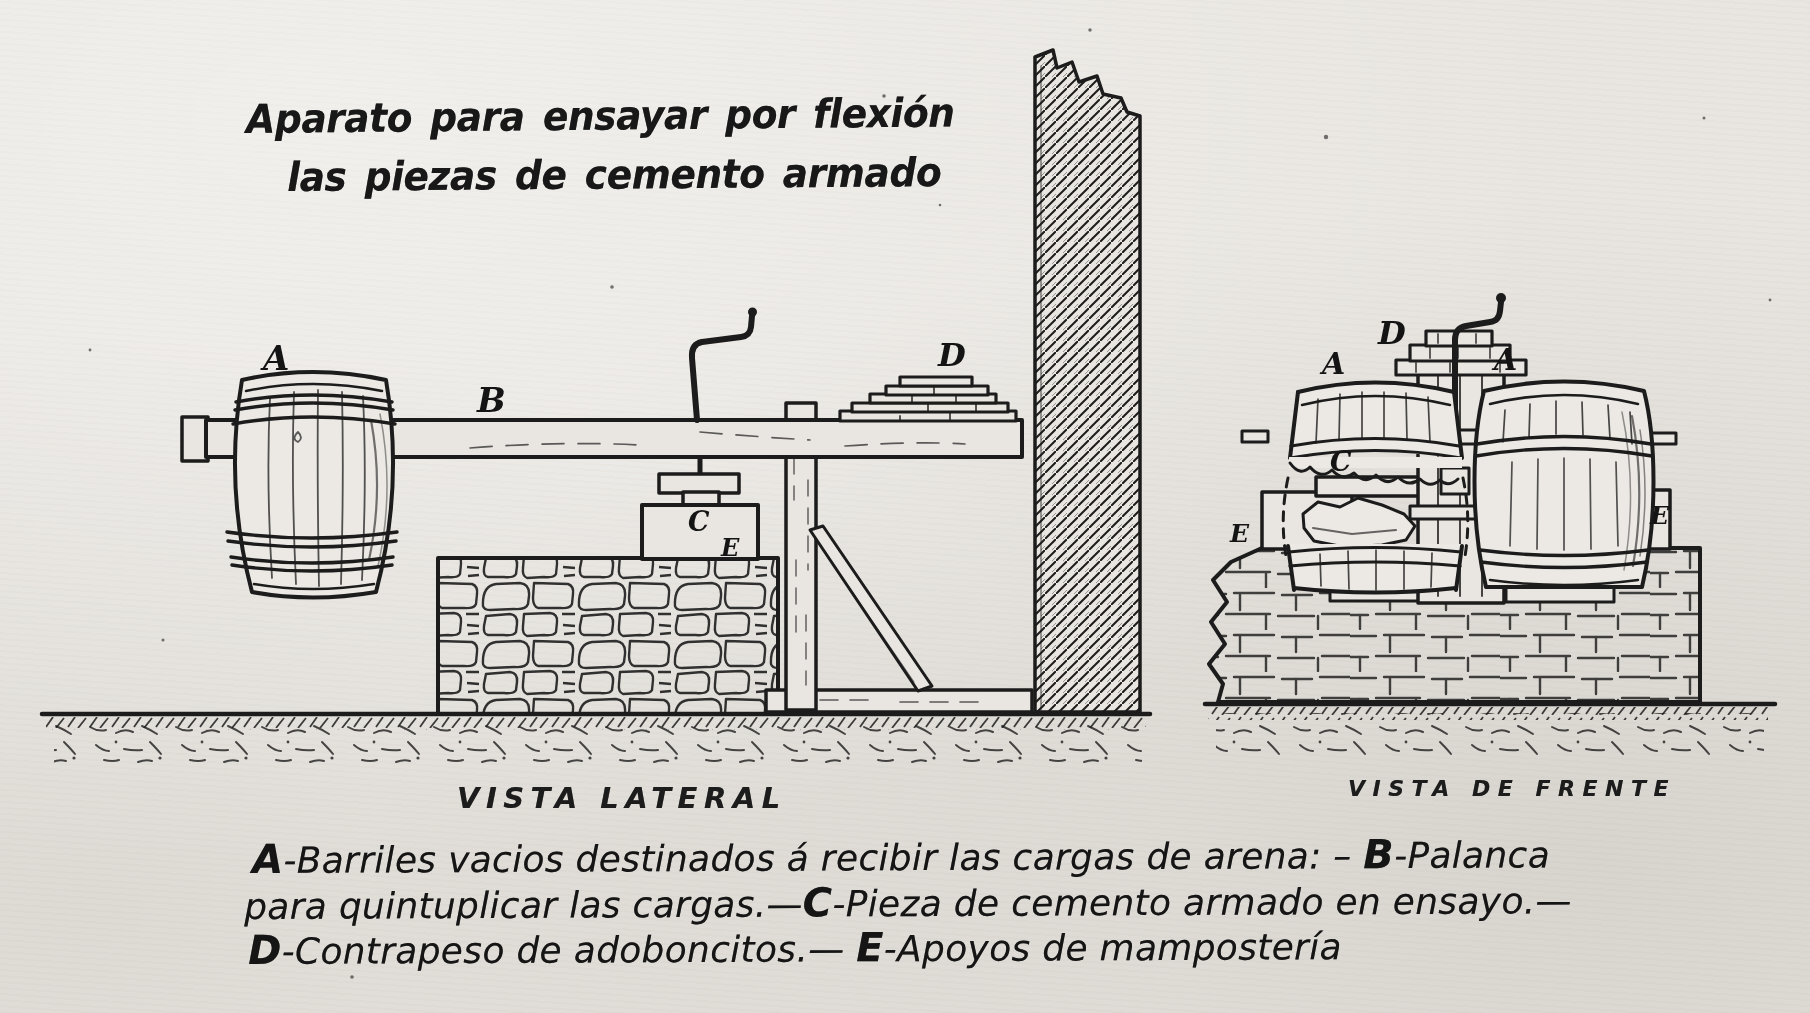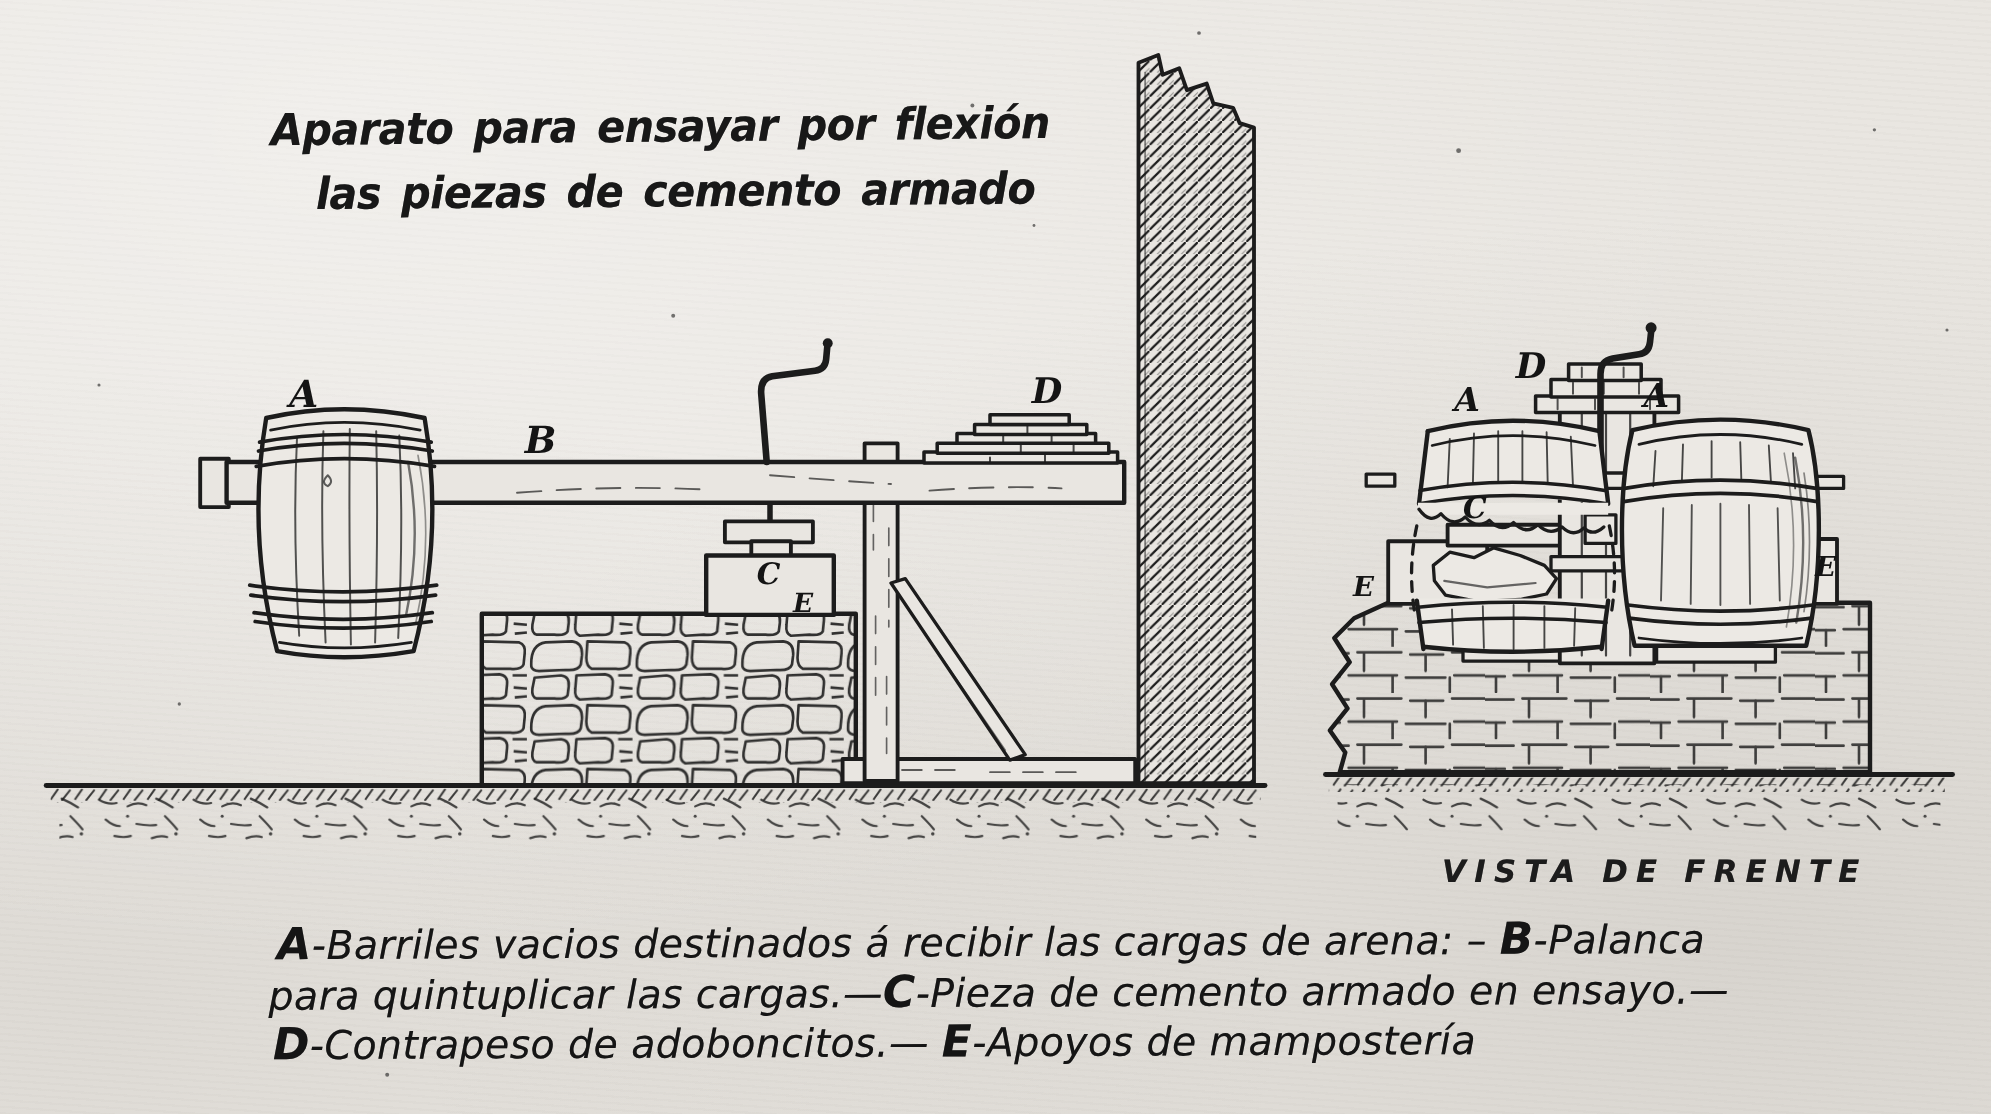--- a/index.html
+++ b/index.html
@@ -17,21 +17,21 @@
   .ov{position:absolute;white-space:pre;}
   .title{font-style:italic;font-weight:bold;color:#181818;transform-origin:left top;
          text-shadow:0 0 .6px rgba(25,25,25,.55);}
   .t1{left:246px;top:96px;font-size:40px;letter-spacing:-.5px;word-spacing:6px;
       transform:scaleX(.94) rotate(-.5deg);}
   .t2{left:287px;top:154px;font-size:40px;letter-spacing:-.5px;word-spacing:6px;
       transform:scaleX(.94) rotate(-.4deg);}
   .vista{font-style:italic;font-weight:600;color:#1c1c1c;
          text-shadow:0 0 .5px rgba(25,25,25,.5);}
   .v1{left:457px;top:781px;font-size:29px;letter-spacing:6.5px;}
-  .v2{left:1311px;top:776px;font-size:28px;letter-spacing:7.5px;}
+  .v2{left:1348px;top:776px;font-size:22px;letter-spacing:7.5px;}
   .lg{font-style:italic;font-size:36px;letter-spacing:.3px;color:#151515;
       text-shadow:0 0 .6px rgba(25,25,25,.5);transform:rotate(-.25deg);transform-origin:left top;}
   .lg b{font-weight:bold;font-size:40px;}
   .lg1{left:252px;top:836px;}
   .lg2{left:244px;top:882px;}
   .lg3{left:248px;top:927px;}
   .lbl{font-family:"DejaVu Serif",serif;font-style:italic;font-weight:bold;fill:#141414;}
 </style>
 </head>
 <body>
@@ -275,19 +275,20 @@
     <circle cx="163" cy="640" r="1.5"></circle>
         <circle cx="1770" cy="300" r="1.4"></circle>
     <circle cx="940" cy="205" r="1.3"></circle>
         <circle cx="90" cy="350" r="1.4"></circle>
   </g>
 </svg>
 
 <div class="ov title t1">Aparato para ensayar por flexión</div>
 <div class="ov title t2">las piezas de cemento armado</div>
 
+<div class="ov vista v1">VISTA LATERAL</div>
 <div class="ov vista v2">VISTA DE FRENTE</div>
 
 <div class="ov lg lg1"><b>A</b><span>-Barriles vacios destinados á recibir las cargas de arena: – </span><b>B</b><span>-Palanca</span></div>
 <div class="ov lg lg2"><span>para quintuplicar las cargas.—</span><b>C</b><span>-Pieza de cemento armado en ensayo.—</span></div>
 <div class="ov lg lg3"><b>D</b><span>-Contrapeso de adoboncitos.— </span><b>E</b><span>-Apoyos de mampostería</span></div>
 
 </div>
 
 </body></html>

